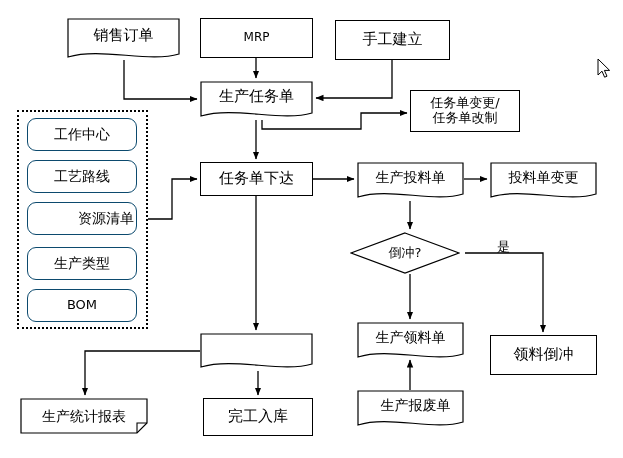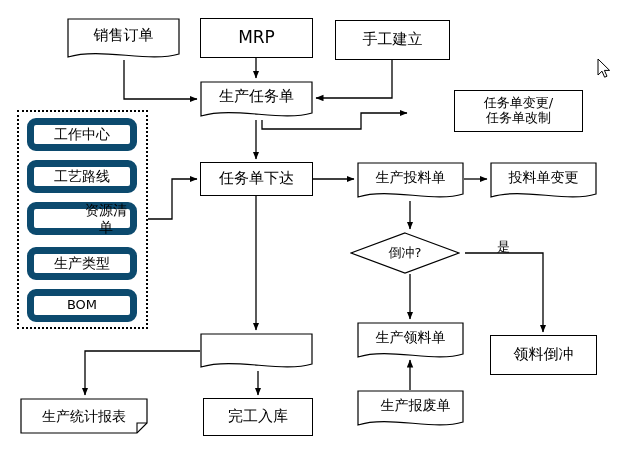--- a/index.html
+++ b/index.html
@@ -33,21 +33,21 @@
     text-align: center;
     color: #000000;
     line-height: 1.15;
     white-space: pre-line;
   }
   .rect {
     border: 1px solid #000000;
     background: #ffffff;
   }
   .rounded {
-    border: 7px solid #0c4a6e;
+    border: 1px solid #0c4a6e;
     border-radius: 9px;
     background: #ffffff;
   }
   .shape-svg {
     position: absolute;
     left: 0;
     top: 0;
   }
   .doc-label, .diamond-label {
     position: relative;
@@ -116,26 +116,26 @@
       <path d="M258,371 L258,395"></path>
     </g>
   </svg>
 
   <div class="group-box" id="groupBox" style="left: 17px; top: 110px; width: 131px; height: 219px;"></div>
 
   <div id="nodeLayer">
       <div class="node" style="left: 67px; top: 18px; width: 113px; height: 38px; font-size: 15px;"><svg class="shape-svg" width="113" height="48" viewBox="0 0 113 48">
           <path d="M1,1 L112,1 L112,36 C81.36,45 33.9,29 1,39 Z" fill="#ffffff" stroke="#000000" stroke-width="1.2"></path>
         </svg><span class="cn doc-label" style="margin-top: -3px;">销售订单</span></div>
-      <div class="node rect" style="left: 200px; top: 18px; width: 113px; height: 40px; font-size: 17px;"><span class="cn doc-label">MRP</span></div>
+      <div class="node rect" style="left: 200px; top: 18px; width: 113px; height: 40px; font-size: 12px;"><span class="cn doc-label">MRP</span></div>
       <div class="node rect" style="left: 335px; top: 20px; width: 115px; height: 40px; font-size: 15px;"><span class="cn doc-label">手工建立</span></div>
       <div class="node" style="left: 200px; top: 81px; width: 113px; height: 34px; font-size: 15px;"><svg class="shape-svg" width="113" height="44" viewBox="0 0 113 44">
           <path d="M1,1 L112,1 L112,32 C81.36,41 33.9,25 1,35 Z" fill="#ffffff" stroke="#000000" stroke-width="1.2"></path>
         </svg><span class="cn doc-label" style="margin-top: -3px;">生产任务单</span></div>
-      <div class="node rect" style="left: 410px; top: 90px; width: 129px; height: 42px; font-size: 13px; margin-left: 44px;"><span class="cn doc-label">任务单变更/
+      <div class="node rect" style="left: 410px; top: 90px; width: 110px; height: 42px; font-size: 13px;"><span class="cn doc-label">任务单变更/
 任务单改制</span></div>
       <div class="node rect" style="left: 200px; top: 162px; width: 113px; height: 34px; font-size: 15px;"><span class="cn doc-label">任务单下达</span></div>
       <div class="node" style="left: 357px; top: 162px; width: 107px; height: 34px; font-size: 14px;"><svg class="shape-svg" width="107" height="44" viewBox="0 0 107 44">
           <path d="M1,1 L106,1 L106,32 C77.03999999999999,41 32.1,25 1,35 Z" fill="#ffffff" stroke="#000000" stroke-width="1.2"></path>
         </svg><span class="cn doc-label" style="margin-top: -3px;">生产投料单</span></div>
       <div class="node" style="left: 490px; top: 162px; width: 107px; height: 34px; font-size: 14px;"><svg class="shape-svg" width="107" height="44" viewBox="0 0 107 44">
           <path d="M1,1 L106,1 L106,32 C77.03999999999999,41 32.1,25 1,35 Z" fill="#ffffff" stroke="#000000" stroke-width="1.2"></path>
         </svg><span class="cn doc-label" style="margin-top: -3px;">投料单变更</span></div>
       <div class="node" style="left: 350px; top: 232px; width: 110px; height: 42px; font-size: 13px;"><svg class="shape-svg" width="110" height="42" viewBox="0 0 110 42">
           <path d="M55,1 L109,21 L55,41 L1,21 Z" fill="#ffffff" stroke="#000000" stroke-width="1.2"></path>

